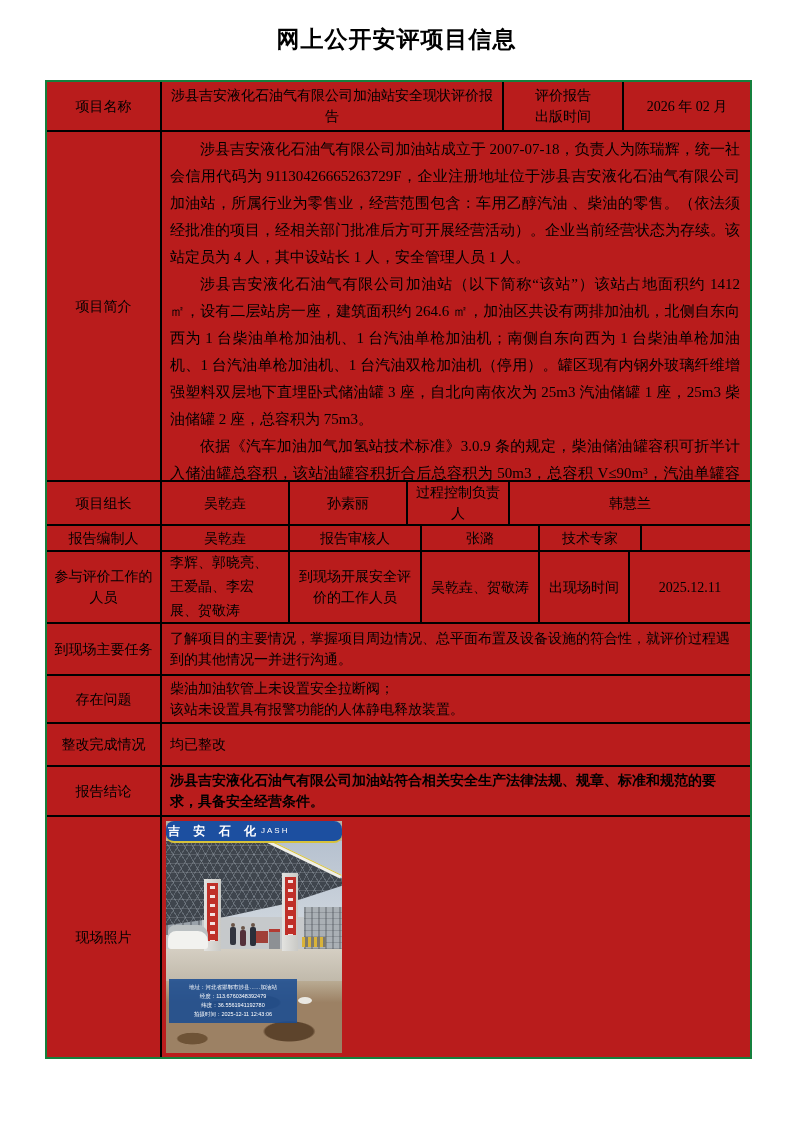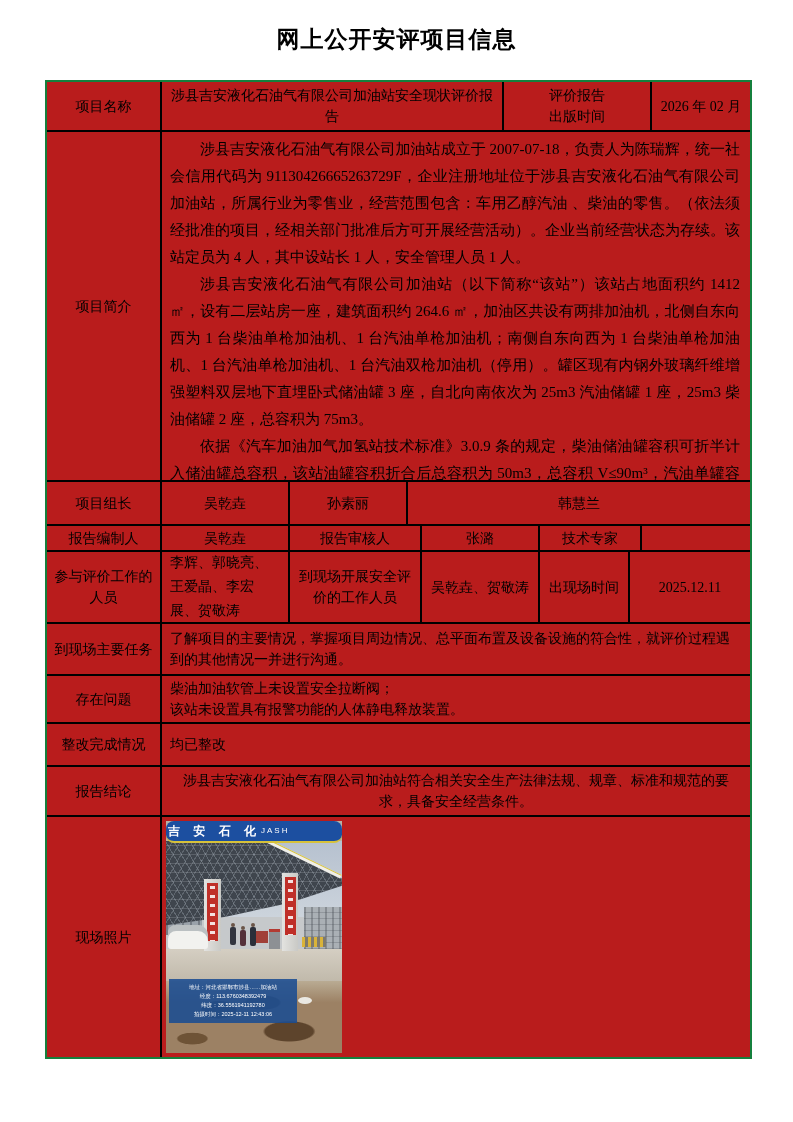--- a/index.html
+++ b/index.html
@@ -13,21 +13,21 @@
   .tr{display:flex;border-bottom:2px solid #000;box-sizing:border-box;}
   .tr:last-child{border-bottom:none;}
   .td{border-right:2px solid #000;box-sizing:border-box;display:flex;
       align-items:center;justify-content:center;text-align:center;
       font-size:14px;line-height:1.5;padding:2px 4px;overflow:hidden;}
   .td:last-child{border-right:none;}
   .grow{flex:1;}
   .left{justify-content:flex-start;text-align:left;padding-left:8px;padding-right:8px;}
   .top{align-items:flex-start;}
   .pre{white-space:pre-line;}
-  .bold{font-weight:normal;text-align:center;}
+  .bold{font-weight:bold;}
   .intro-cell{display:block;padding:4px 10px 2px 8px;font-size:15px;line-height:27px;
       text-align:justify;}
   .intro-cell p{margin:0;text-indent:2em;}
   .names-cell{line-height:24px;}
 
   
   .photo-cell{align-items:flex-start;justify-content:flex-start;padding:4px 0 0 4px;}
   .photo{position:relative;width:176px;height:232px;overflow:hidden;background:#b7b2a6;}
   .photo *{position:absolute;}
   .p-sign{left:0;top:0;width:176px;height:20px;background:#1c4fa0;
@@ -91,38 +91,39 @@
 <body>
 
 <div>
   <div class="doc-title">网上公开安评项目信息</div>
 
   <div class="tbl">
 
     <div class="tr" style="height:50px">
       <div class="td" style="width:115px">项目名称</div>
       <div class="td" style="width:342px">涉县吉安液化石油气有限公司加油站安全现状评价报告</div>
-      <div class="td pre" style="width:148px">评价报告
+      <div class="td pre" style="width:120px">评价报告
 出版时间</div>
       <div class="td grow">2026 年 02 月</div>
     </div>
 
     <div class="tr" style="height:350px">
       <div class="td" style="width:115px">项目简介</div>
       <div class="td grow intro-cell">
         <p>涉县吉安液化石油气有限公司加油站成立于 2007-07-18，负责人为陈瑞辉，统一社会信用代码为 91130426665263729F，企业注册地址位于涉县吉安液化石油气有限公司加油站，所属行业为零售业，经营范围包含：车用乙醇汽油 、柴油的零售。（依法须经批准的项目，经相关部门批准后方可开展经营活动）。企业当前经营状态为存续。该站定员为 4 人，其中设站长 1 人，安全管理人员 1 人。</p>
         <p>涉县吉安液化石油气有限公司加油站（以下简称“该站”）该站占地面积约 1412 ㎡，设有二层站房一座，建筑面积约 264.6 ㎡，加油区共设有两排加油机，北侧自东向西为 1 台柴油单枪加油机、1 台汽油单枪加油机；南侧自东向西为 1 台柴油单枪加油机、1 台汽油单枪加油机、1 台汽油双枪加油机（停用）。罐区现有内钢外玻璃纤维增强塑料双层地下直埋卧式储油罐 3 座，自北向南依次为 25m3 汽油储罐 1 座，25m3 柴油储罐 2 座，总容积为 75m3。</p>
         <p>依据《汽车加油加气加氢站技术标准》3.0.9 条的规定，柴油储油罐容积可折半计入储油罐总容积，该站油罐容积折合后总容积为 50m3，总容积 V≤90m³，汽油单罐容积 V≤30m³，柴油单罐容积 V≤50m³。即该站的等级为三级加油站。</p>
       </div>
     </div>
 
     <div class="tr" style="height:44px">
       <div class="td" style="width:115px">项目组长</div>
       <div class="td" style="width:128px">吴乾垚</div>
       <div class="td" style="width:118px">孙素丽</div>
+      <div class="td" style="width:102px">过程控制负责人</div>
       <div class="td grow">韩慧兰</div>
     </div>
 
     <div class="tr" style="height:26px">
       <div class="td" style="width:115px">报告编制人</div>
       <div class="td" style="width:128px">吴乾垚</div>
       <div class="td" style="width:132px">报告审核人</div>
       <div class="td" style="width:118px">张潞</div>
       <div class="td" style="width:102px">技术专家</div>
       <div class="td grow"></div>

